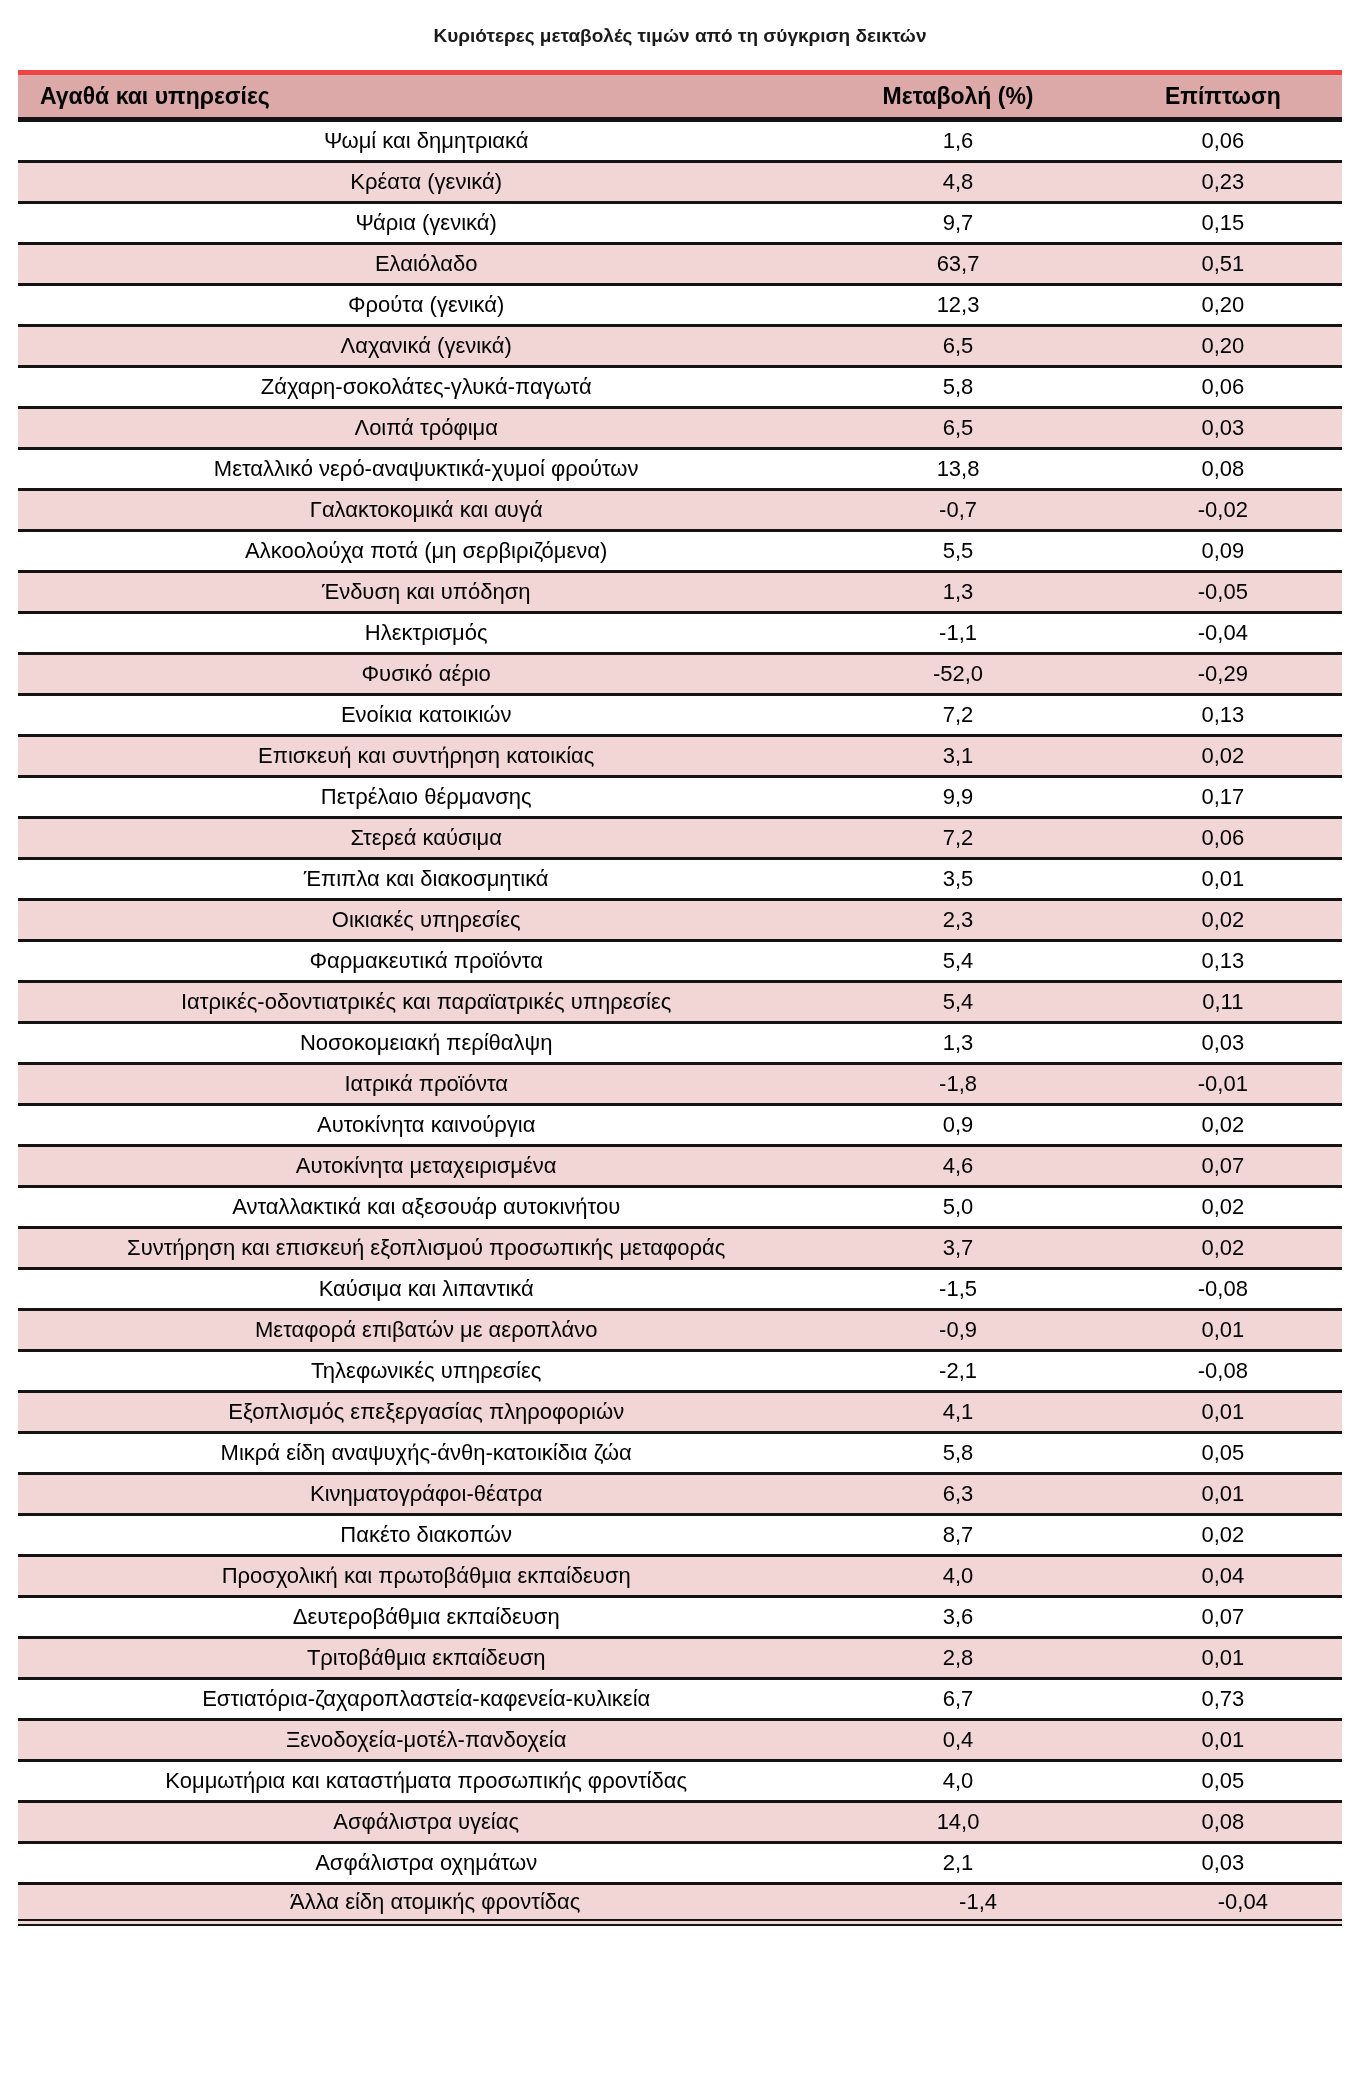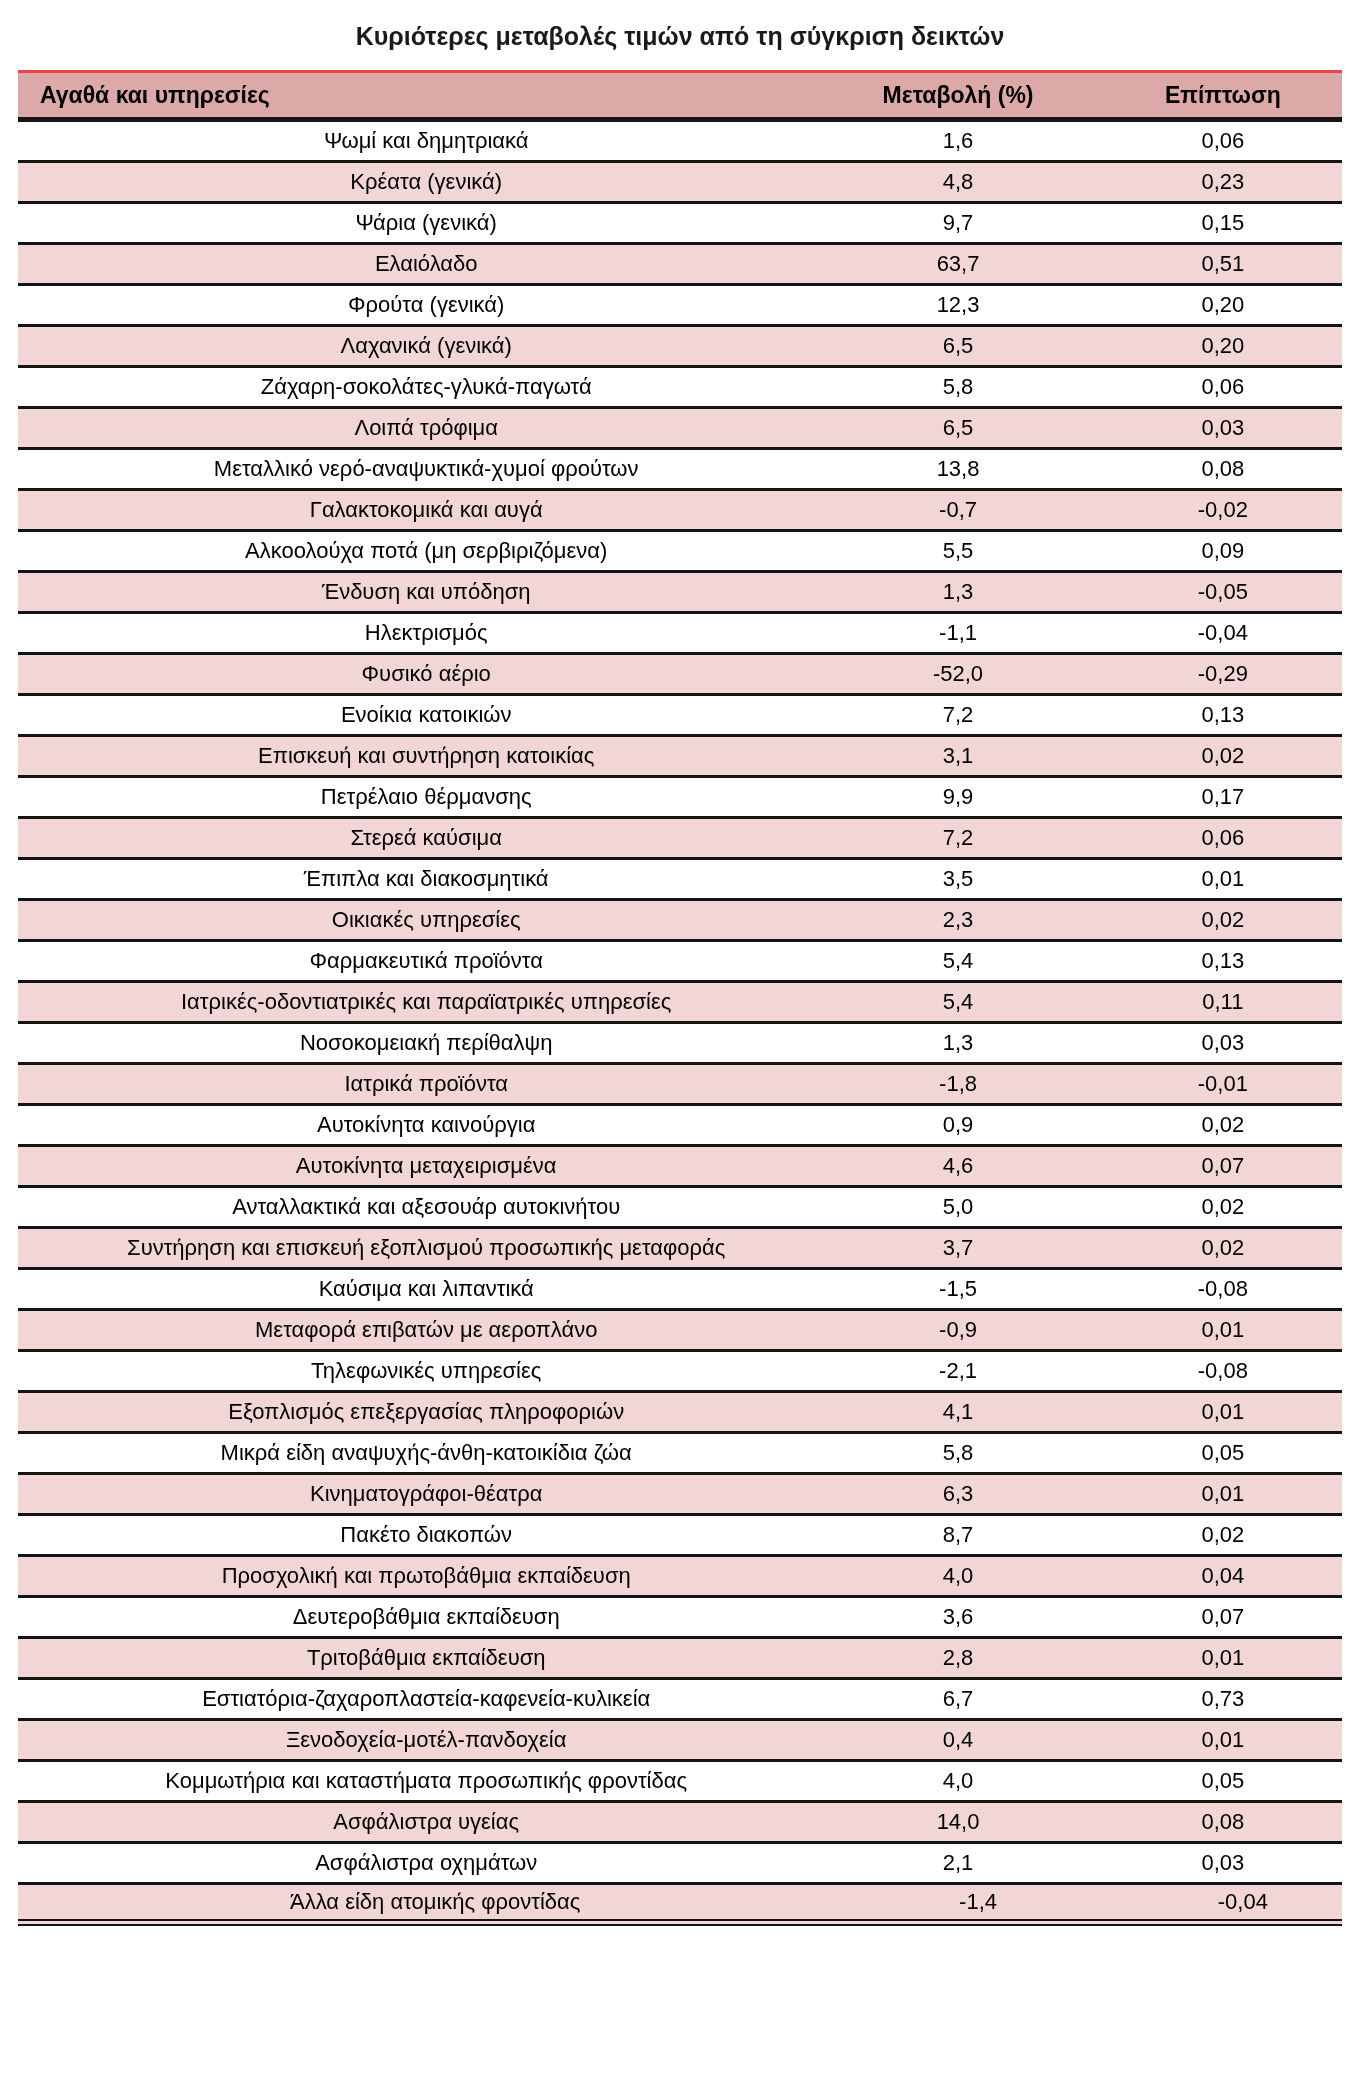--- a/index.html
+++ b/index.html
@@ -8,34 +8,34 @@
     width: 1360px;
     height: 2095px;
     font-family: "Liberation Sans", "DejaVu Sans", sans-serif;
     color: #000000;
     overflow: hidden;
   }
   .page-title {
     padding-top: 16px;
     text-align: center;
     font-weight: 700;
-    font-size: 25px;
+    font-size: 19px;
     line-height: 40px;
     color: #1a1a1a;
   }
   table.main {
     border-collapse: separate;
     border-spacing: 0;
     table-layout: fixed;
     width: 1324px;
     margin: 14px auto 0 auto;
   }
   thead th {
     background: #DCA8A8;
-    border-top: 3px solid #ef4444;
+    border-top: 5px solid #ef4444;
     border-bottom: 5px solid #141414;
     height: 52px;
     font-size: 23px;
     font-weight: 700;
     vertical-align: middle;
   }
   tbody td {
     height: 41px;
     font-size: 22px;
     vertical-align: middle;

